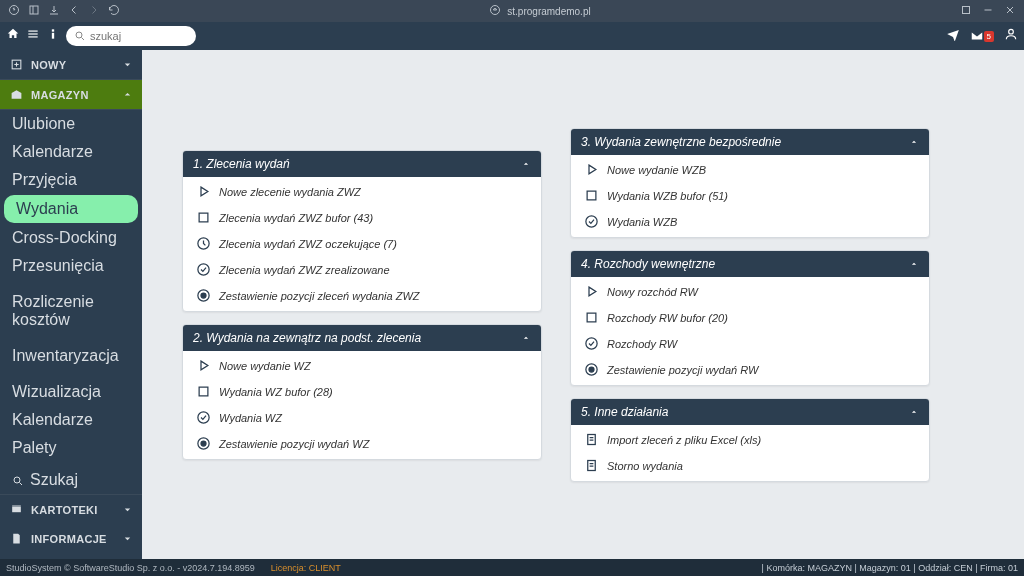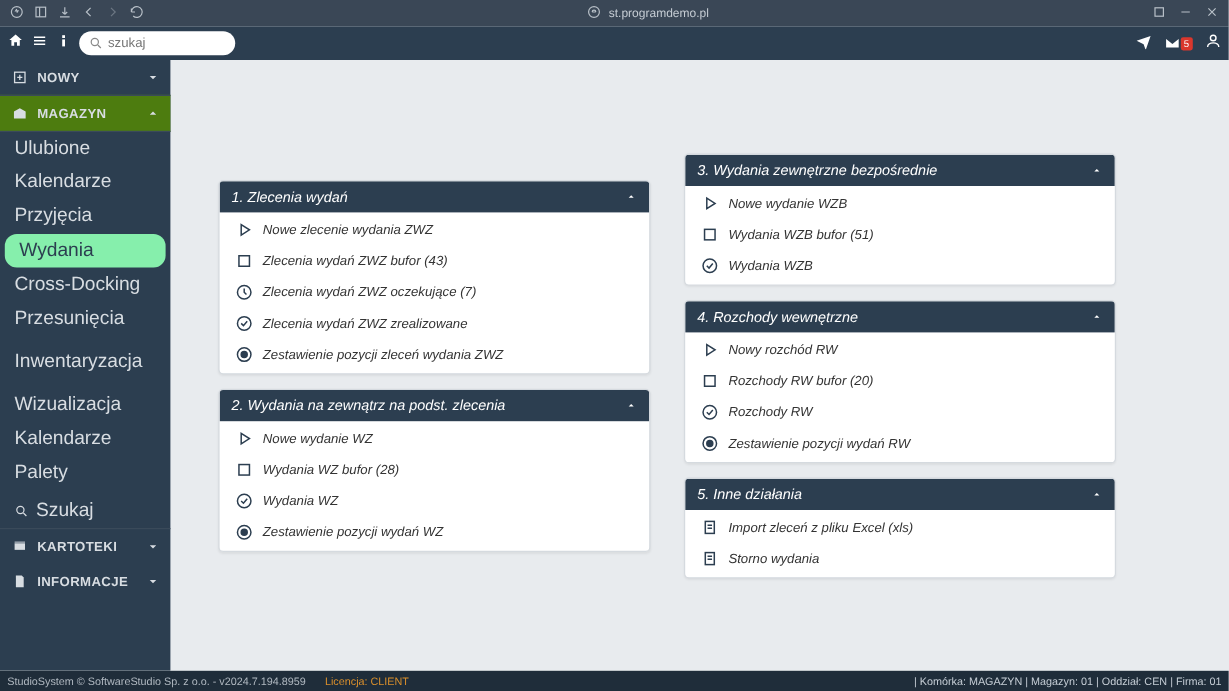--- a/index.html
+++ b/index.html
@@ -161,20 +161,21 @@
           <path d="M7 14l5-5 5 5z"></path>
         </svg>
     </div>
     <div class="side-items" id="magazyn-items">
         <div class="side-item">Ulubione</div>
         <div class="side-item">Kalendarze</div>
         <div class="side-item">Przyjęcia</div>
         <div class="side-item active">Wydania</div>
         <div class="side-item">Cross-Docking</div>
         <div class="side-item">Przesunięcia</div>
+        <div class="side-item" style="margin-top: 8px;">Rozliczenie kosztów</div>
         <div class="side-item" style="margin-top: 8px;">Inwentaryzacja</div>
         <div class="side-item" style="margin-top: 8px;">Wizualizacja</div>
         <div class="side-item">Kalendarze</div>
         <div class="side-item">Palety</div>
         <div class="side-item" style="margin-top: 4px;"><svg style="width:12px;height:12px;vertical-align:middle;margin-right:6px" viewBox="0 0 24 24" fill="none" stroke="currentColor" stroke-width="2">
             <circle cx="10" cy="10" r="6"></circle>
             <line x1="15" y1="15" x2="20" y2="20"></line>
           </svg>Szukaj</div>
       </div>
     <div class="side-section bold" style="border-top:1px solid #3a4a5a">

